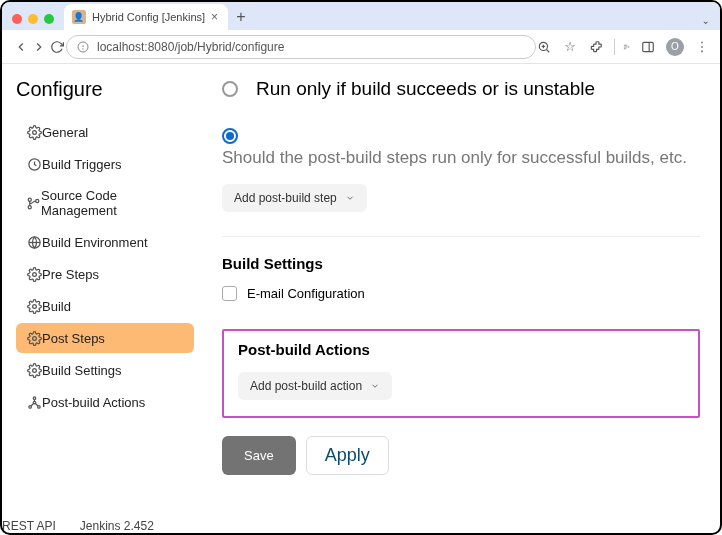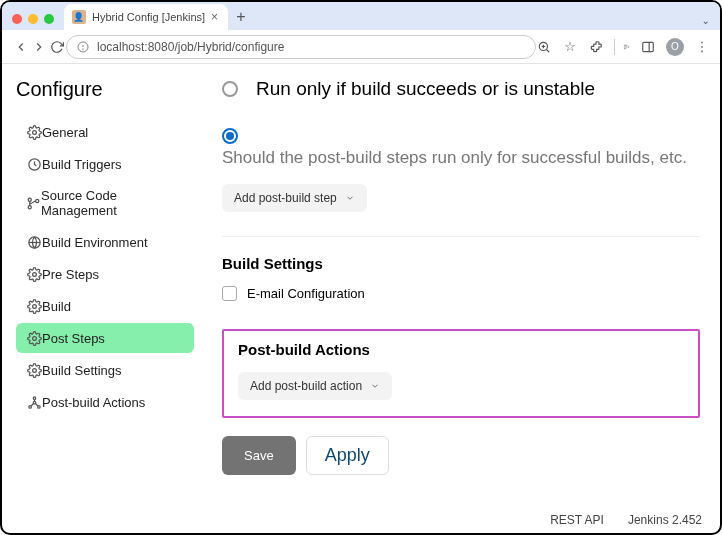--- a/index.html
+++ b/index.html
@@ -29,40 +29,40 @@
   
   .content { flex:1; display:flex; flex-direction:column; overflow:hidden; }
   .breadcrumb-bar { height:30px; background:#f6f6f6; border-bottom:1px solid #eaeaea; display:flex; align-items:center; padding:0 12px; gap:8px; font-size:12px; color:#333; }
   .breadcrumb-bar .sep svg { width:8px; height:8px; }
   .body { flex:1; display:flex; overflow:hidden; }
 
   .left { width:200px; padding: 14px 8px 8px 14px; }
   h1.configure { font-size: 20px; font-weight: 400; margin-bottom: 16px; }
   .nav { display:flex; flex-direction:column; gap:2px; }
   .nav-item { display:flex; align-items:center; padding:7px 10px; border-radius:6px; font-size:13px; color:#222; cursor:pointer; }
-  .nav-item.active { background:#86efac; font-weight:500; }
+  .nav-item.active { background:#fdba74; font-weight:500; }
   .nav-item .ic { width:16px; height:16px; color:#555; display:flex; align-items:center; justify-content:center; }
 
   .main { flex:1; padding: 14px 20px 8px 20px; overflow:auto; position:relative; }
   .radio-row { display:flex; align-items:center; gap:18px; font-size:19px; margin-bottom: 28px; }
   .radio { width:16px; height:16px; border:2px solid #999; border-radius:50%; display:flex; align-items:center; justify-content:center; }
   .radio.checked { border-color:#0b6bcb; }
   .radio.checked::after { content:''; width:8px; height:8px; background:#0b6bcb; border-radius:50%; }
   .helper { font-size:17px; color:#777; margin: 4px 0 16px 0; }
   .chip-btn { display:inline-flex; align-items:center; gap:8px; background:#f3f3f3; border:none; border-radius:6px; padding:7px 12px; font-size:12px; color:#333; cursor:pointer; }
   .divider { height:1px; background:#eee; margin: 24px 0 18px 0; }
   h3.section { font-size:15px; font-weight:700; margin-bottom: 14px; }
   .check-row { display:flex; align-items:center; gap:10px; font-size:13px; margin-bottom: 28px; }
   .checkbox { width:15px; height:15px; border:1.5px solid #aaa; border-radius:3px; }
   .highlight-box { border:2px solid #c94fc9; border-radius:2px; padding: 10px 14px 16px 14px; margin-bottom: 18px; }
   .action-row { display:flex; gap:10px; }
   .btn-primary { background:#737373; color:#fff; border:none; border-radius:6px; padding:8px 22px; font-size:13px; font-weight:500; cursor:pointer; }
   .btn-secondary { background:#fff; color:#0c4a6e; border:1px solid #ddd; border-radius:6px; padding:8px 18px; font-size:18px; cursor:pointer; }
 
-  .footer { display:flex; justify-content:flex-end; gap:24px; padding: 4px 18px 6px 0; font-size:12px; color:#444; }
+  .footer { display:flex; gap:24px; padding: 4px 18px 0 0; font-size:12px; color:#444; }
   .footer span { cursor:pointer; }
 
   svg { display:block; }
 </style>
 </head>
 <body>
 
 <div class="window">
 
   <div class="tabstrip">

